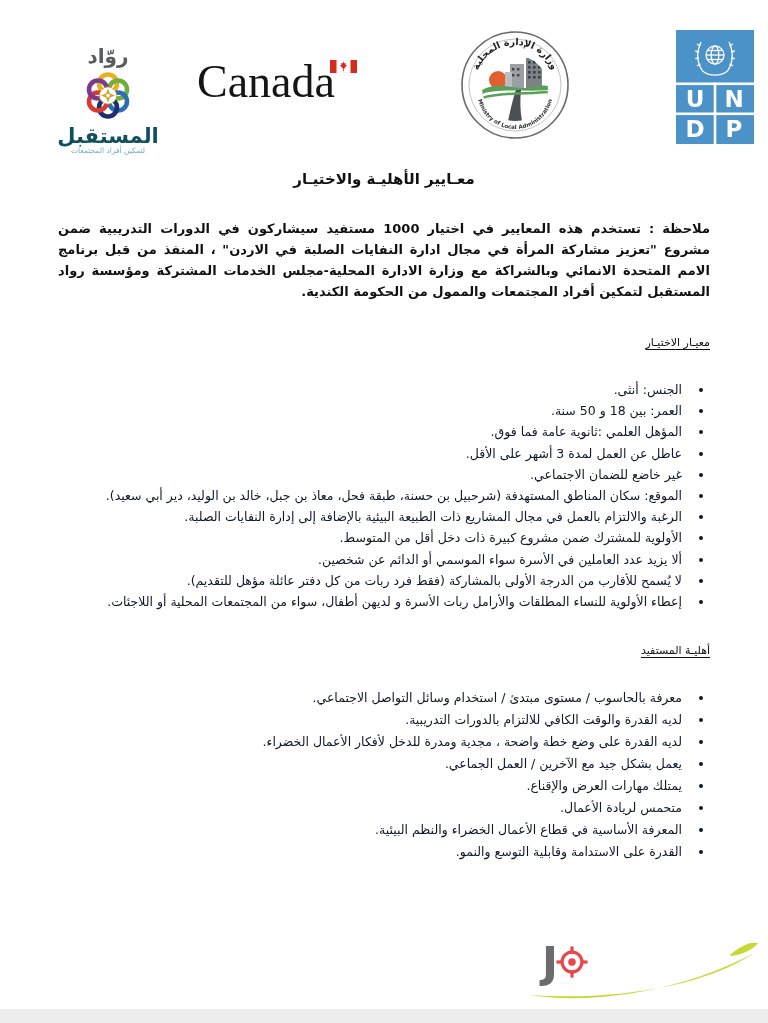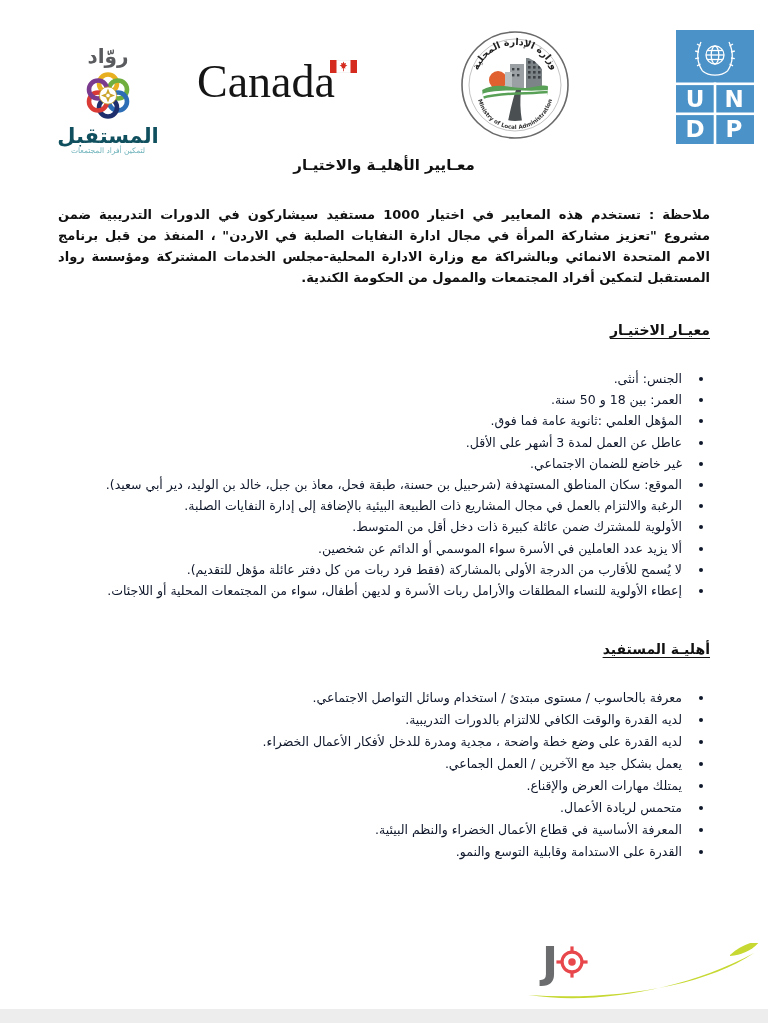--- a/index.html
+++ b/index.html
@@ -17,33 +17,33 @@
   .rowad-title{font-size:20px;font-weight:bold;color:#5a5b5e;line-height:22px;margin-top:13px;}
   .rowad-flower{margin:1px auto 0;}
   .rowad-name{font-size:21px;font-weight:bold;color:#0f4f5e;line-height:20px;}
   .rowad-tagline{font-size:7.5px;color:#6fb3bb;line-height:10px;}
   .logo-canada{position:absolute;left:197px;top:26px;width:175px;height:60px;}
   .canada-word{font-family:"Liberation Serif",serif;font-size:46px;color:#151515;line-height:52px;letter-spacing:0px;text-align:center;}
   .canada-flag{position:absolute;left:133px;top:2px;}
   .logo-mola{position:absolute;left:458px;top:-2px;}
   .logo-undp{position:absolute;left:676px;top:0px;}
   
-  .doc{position:absolute;top:142px;left:0;width:768px;direction:rtl;}
+  .doc{position:absolute;top:156px;left:0;width:768px;direction:rtl;}
   .doc-title{
     text-align:center;font-size:15px;font-weight:bold;color:#111;
     margin:14px 0 0 0;letter-spacing:0.5px;
   }
   .note{
     margin:30px 58px 8px 58px;
     font-size:13px;font-weight:bold;line-height:21px;
     text-align:justify;color:#111;
   }
   .sec-heading{
     margin:34px 58px 0 58px;
-    font-size:14px;font-weight:bold;color:#111;
+    font-size:11px;font-weight:normal;color:#111;
     text-decoration:underline;text-underline-offset:3px;
   }
   ul.rtl-list{
     direction:rtl;list-style:disc outside;
     margin:30px 58px 0 58px;padding:0 22px 0 0;
   }
   ul.rtl-list li{
     font-size:12.5px;line-height:21.2px;color:#0f172a;
     padding-right:6px;
   }
@@ -184,27 +184,27 @@
     <div class="sec-heading">معيـار الاختيـار</div>
 
     <ul class="rtl-list">
       <li>الجنس: أنثى.</li>
       <li>العمر: بين 18 و 50 سنة.</li>
       <li>المؤهل العلمي :ثانوية عامة فما فوق.</li>
       <li>عاطل عن العمل لمدة 3 أشهر على الأقل.</li>
       <li>غير خاضع للضمان الاجتماعي.</li>
       <li>الموقع: سكان المناطق المستهدفة (شرحبيل بن حسنة، طبقة فحل، معاذ بن جبل، خالد بن الوليد، دير أبي سعيد).</li>
       <li>الرغبة والالتزام بالعمل في مجال المشاريع ذات الطبيعة البيئية بالإضافة إلى إدارة النفايات الصلبة.</li>
-      <li>الأولوية للمشترك ضمن عائلة كبيرة ذات دخل أقل من المتوسط.</li>
+      <li>الأولوية للمشترك ضمن مشروع كبيرة ذات دخل أقل من المتوسط.</li>
       <li>ألا يزيد عدد العاملين في الأسرة سواء الموسمي أو الدائم عن شخصين.</li>
       <li>لا يُسمح للأقارب من الدرجة الأولى بالمشاركة (فقط فرد ربات من كل دفتر عائلة مؤهل للتقديم).</li>
       <li>إعطاء الأولوية للنساء المطلقات والأرامل ربات الأسرة و لديهن أطفال، سواء من المجتمعات المحلية أو اللاجئات.</li>
     </ul>
 
-    <div class="sec-heading" style="margin-top:40px;">أهليـة المستفيد</div>
+    <div class="sec-heading" style="margin-top:32px;">أهليـة المستفيد</div>
 
     <ul class="rtl-list second">
       <li>معرفة بالحاسوب / مستوى مبتدئ / استخدام وسائل التواصل الاجتماعي.</li>
       <li>لديه القدرة والوقت الكافي للالتزام بالدورات التدريبية.</li>
       <li>لديه القدرة على وضع خطة واضحة ، مجدية ومدرة للدخل لأفكار الأعمال الخضراء.</li>
       <li>يعمل بشكل جيد مع الآخرين / العمل الجماعي.</li>
       <li>يمتلك مهارات العرض والإقناع.</li>
       <li>متحمس لريادة الأعمال.</li>
       <li>المعرفة الأساسية في قطاع الأعمال الخضراء والنظم البيئية.</li>
       <li>القدرة على الاستدامة وقابلية التوسع والنمو.</li>

